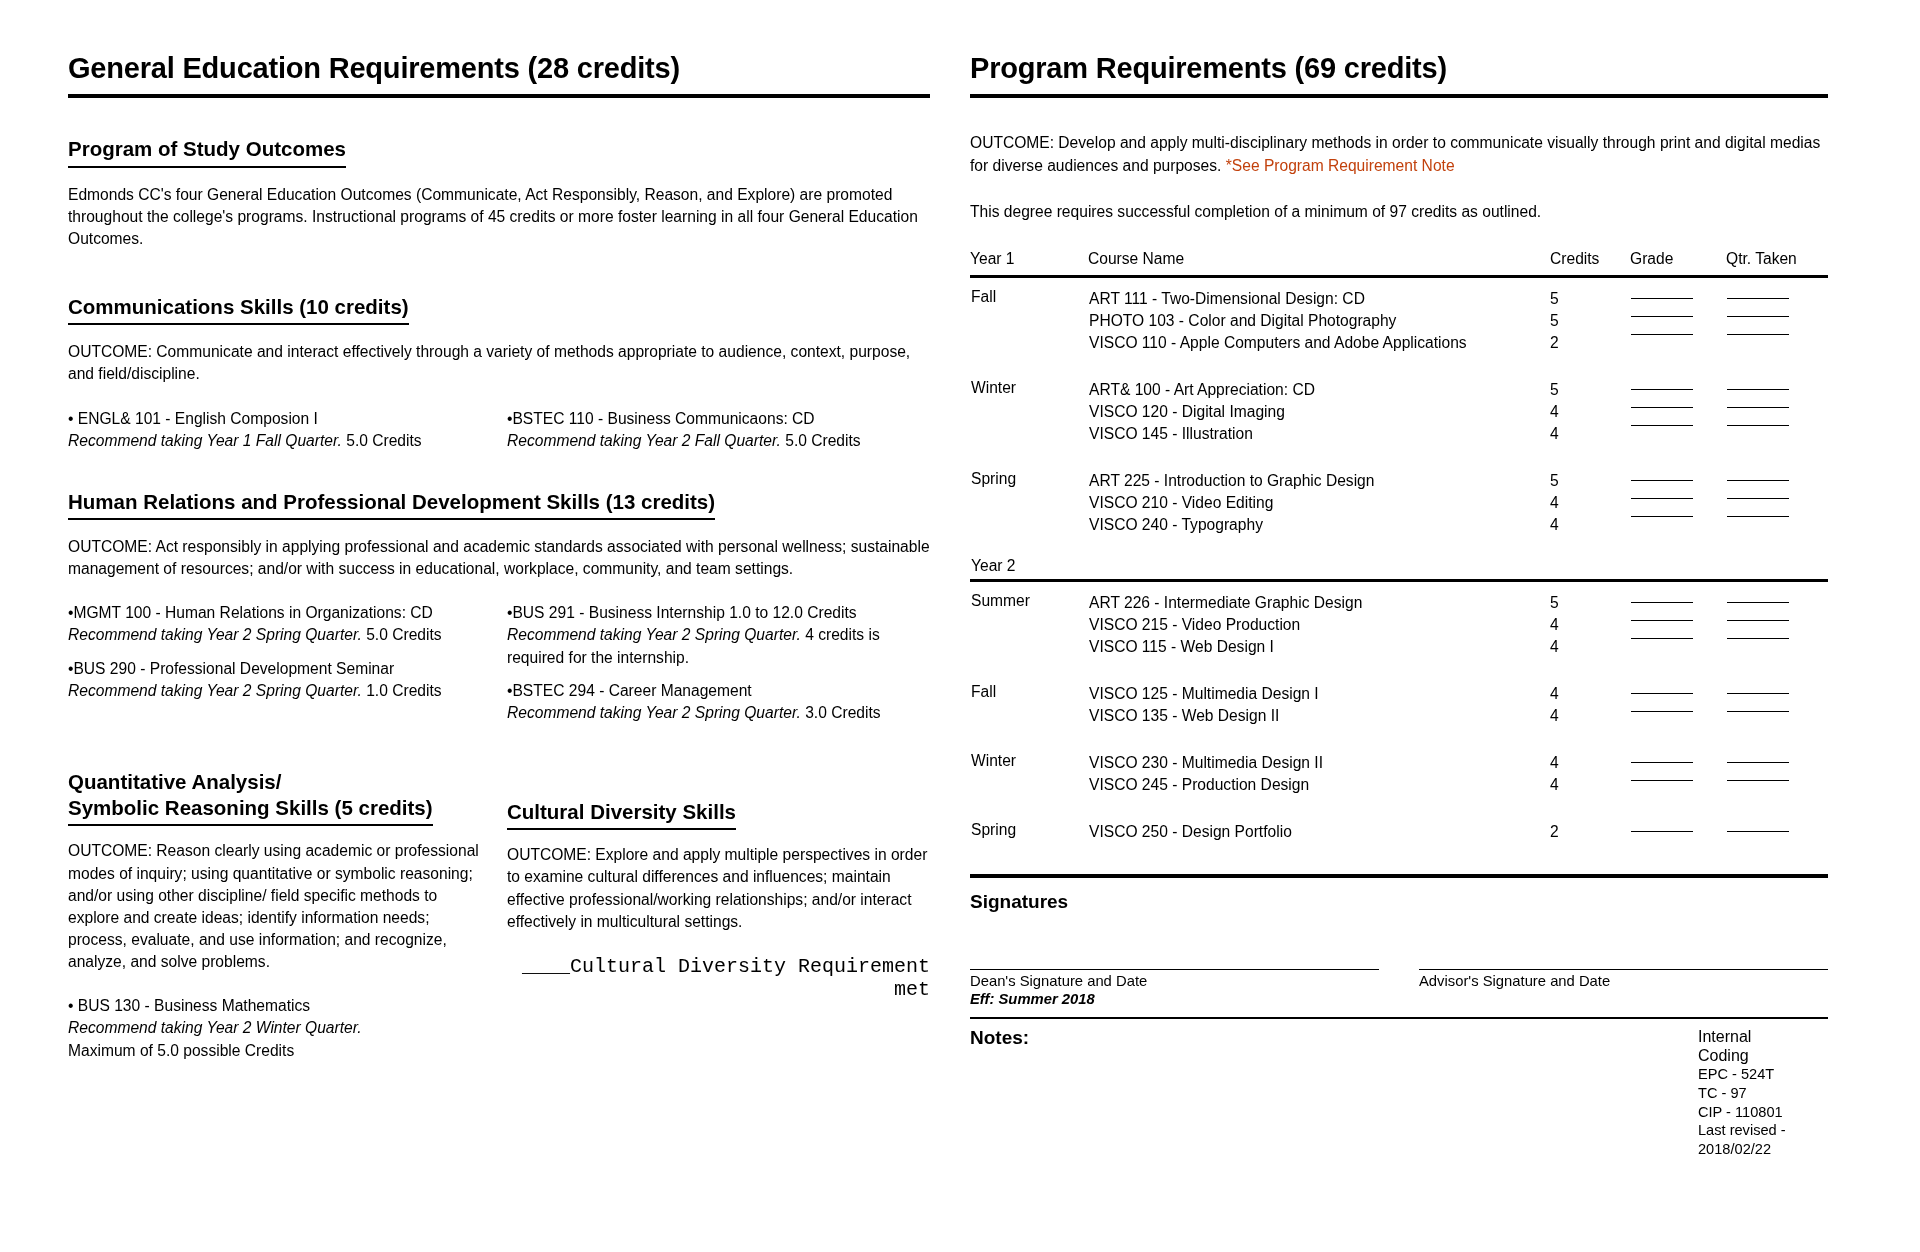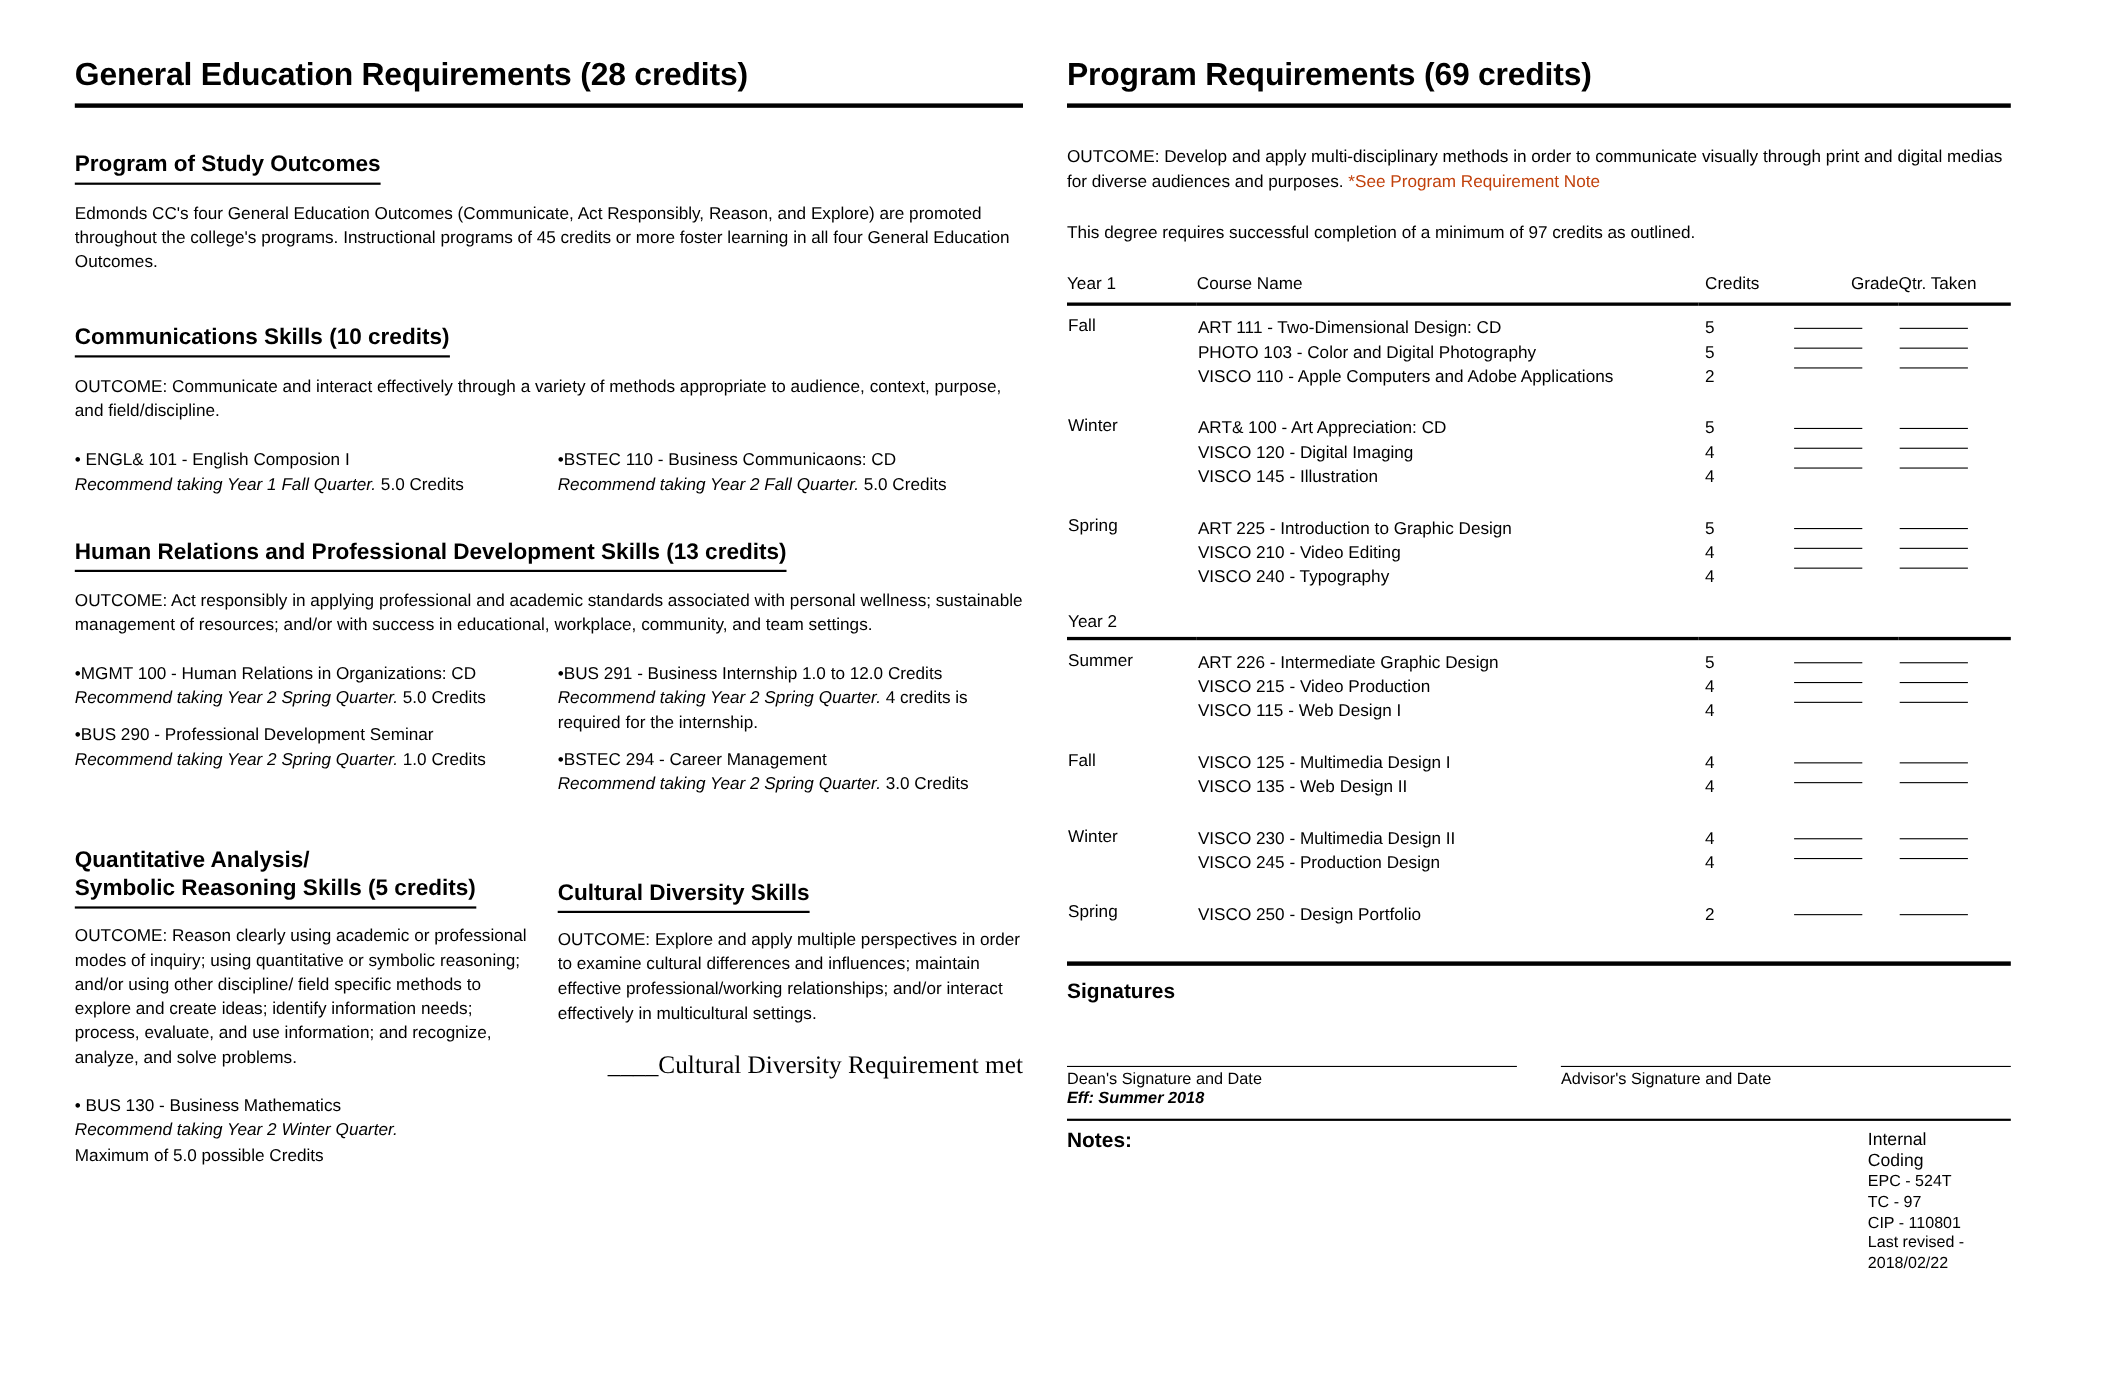--- a/index.html
+++ b/index.html
@@ -71,22 +71,22 @@
     margin: 0;
   }
   .course-rec {
     font-size: 15.6px;
     line-height: 1.42;
     margin: 0 0 11px 0;
   }
   .ital { font-style: italic; }
 
   .cdreq {
-    font-family: Liberation Serif, serif;
-    font-size: 23px;
+    font-family: Liberation Mono, monospace;
+    font-size: 20px;
     text-align: right;
     margin-top: 22px;
   }
 
   
   p.body-r {
     font-size: 15.6px;
     line-height: 1.44;
     margin: 0;
   }
@@ -101,21 +101,21 @@
   table.courses th {
     text-align: left;
     font-weight: normal;
     font-size: 15.6px;
     padding: 0 0 7px 0;
     vertical-align: bottom;
   }
   table.courses th.c-year { width: 118px; }
   table.courses th.c-name { width: auto; }
   table.courses th.c-credits { width: 86px; text-align: left; padding-left: 6px;}
-  table.courses th.c-grade { width: 96px; text-align: right; }
+  table.courses th.c-grade { width: 96px; text-align: left; }
   table.courses th.c-qtr { width: 102px; text-align: left; }
   tr.head-rule td { border-bottom: 3.5px solid #000; padding: 0; height: 0; }
   tr.year-rule td { border-bottom: 3.5px solid #000; padding: 0; height: 0; }
 
   td.term {
     vertical-align: top;
     padding-top: 10px;
     white-space: nowrap;
   }
   td.cname { vertical-align: top; padding-top: 10px; line-height: 1.22; }

